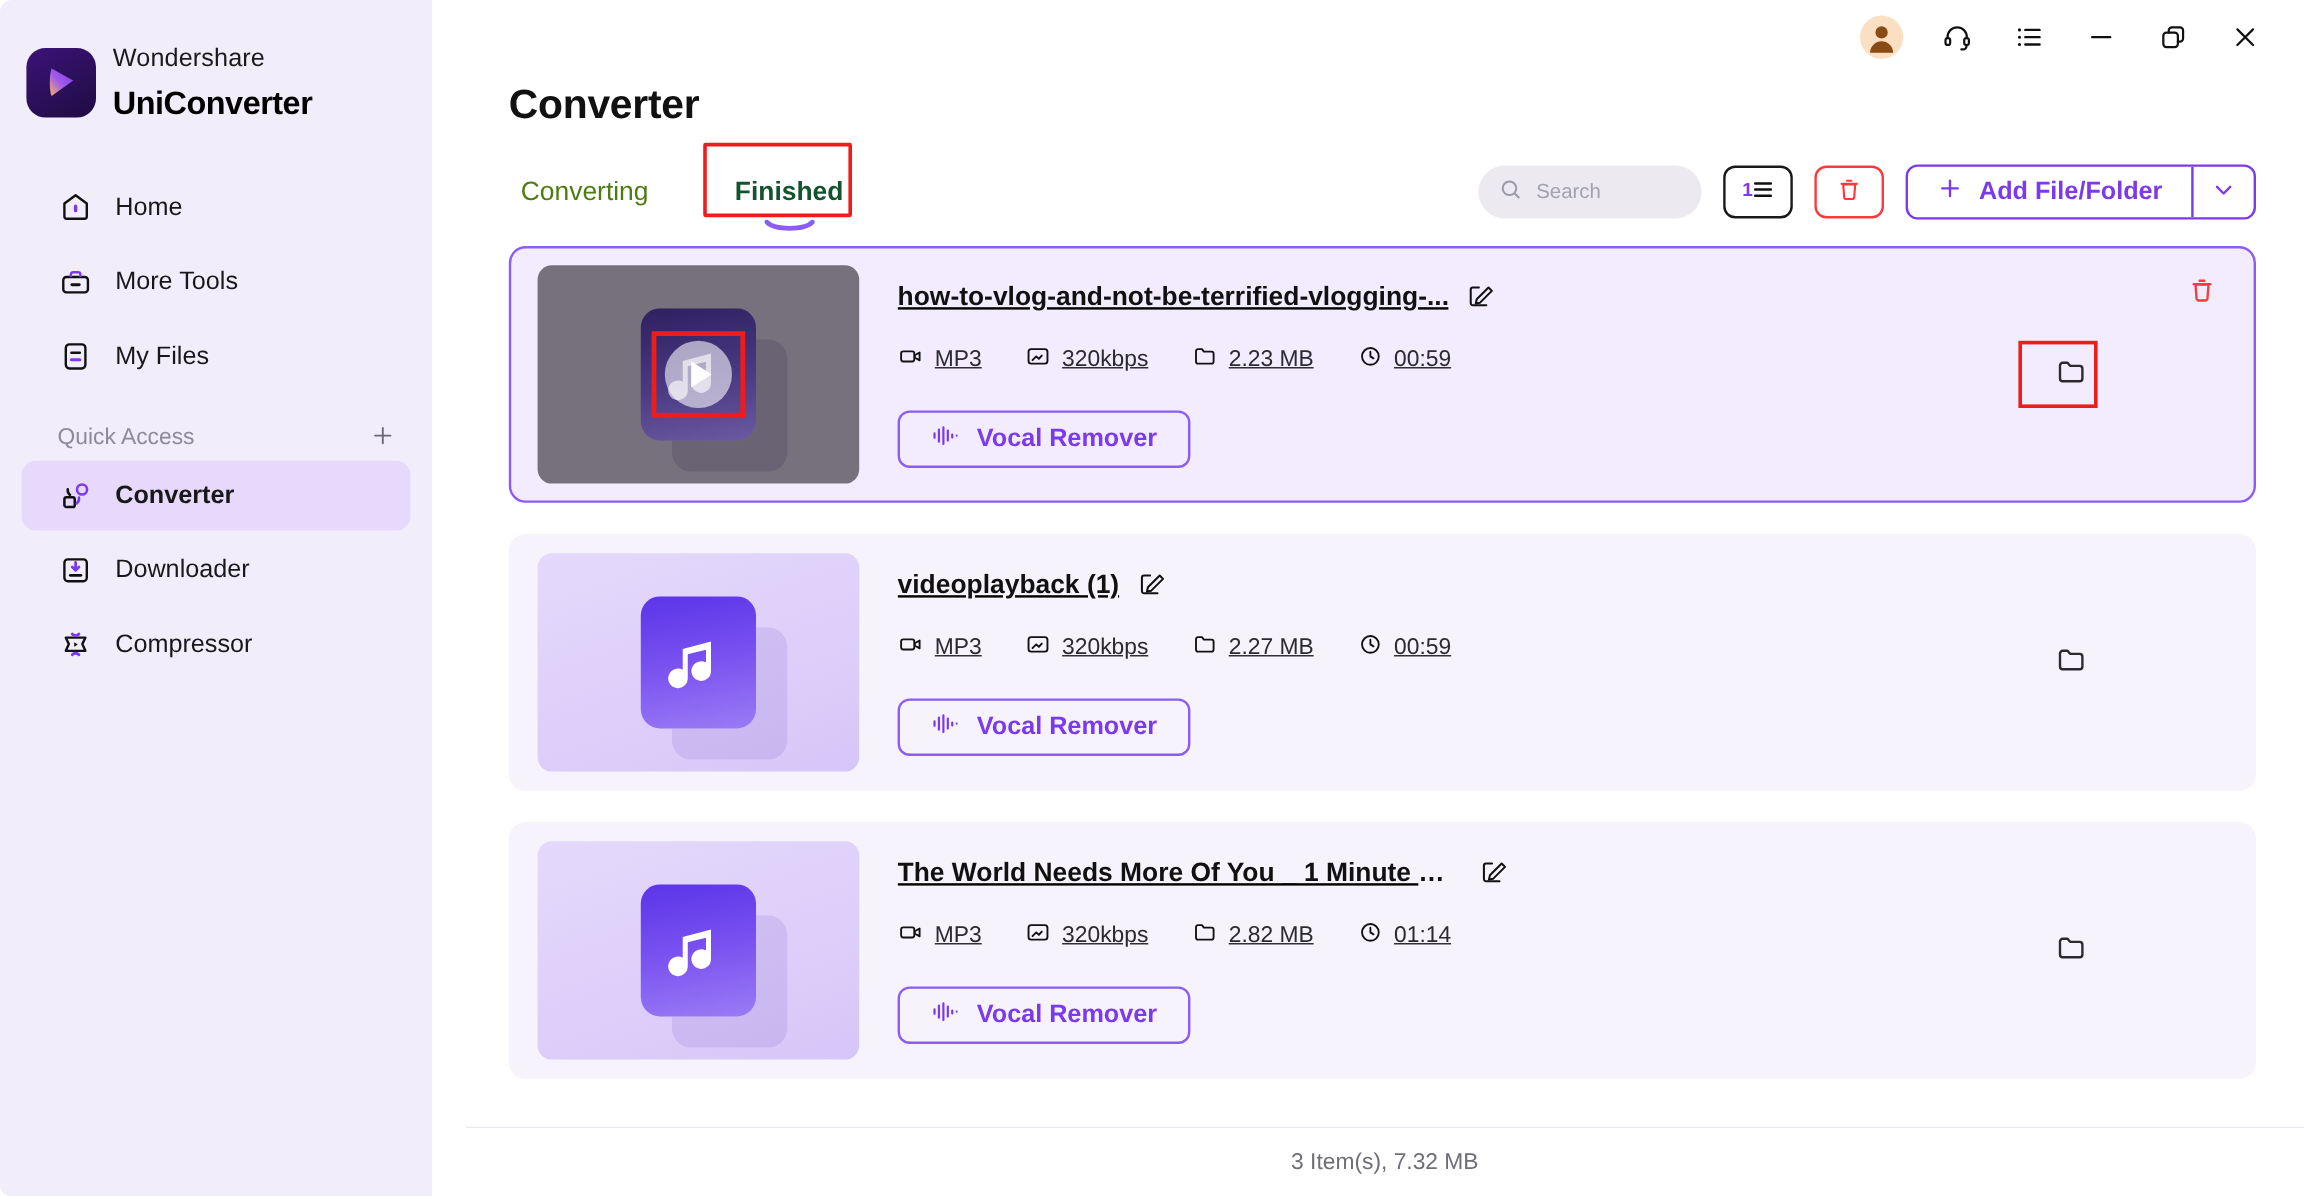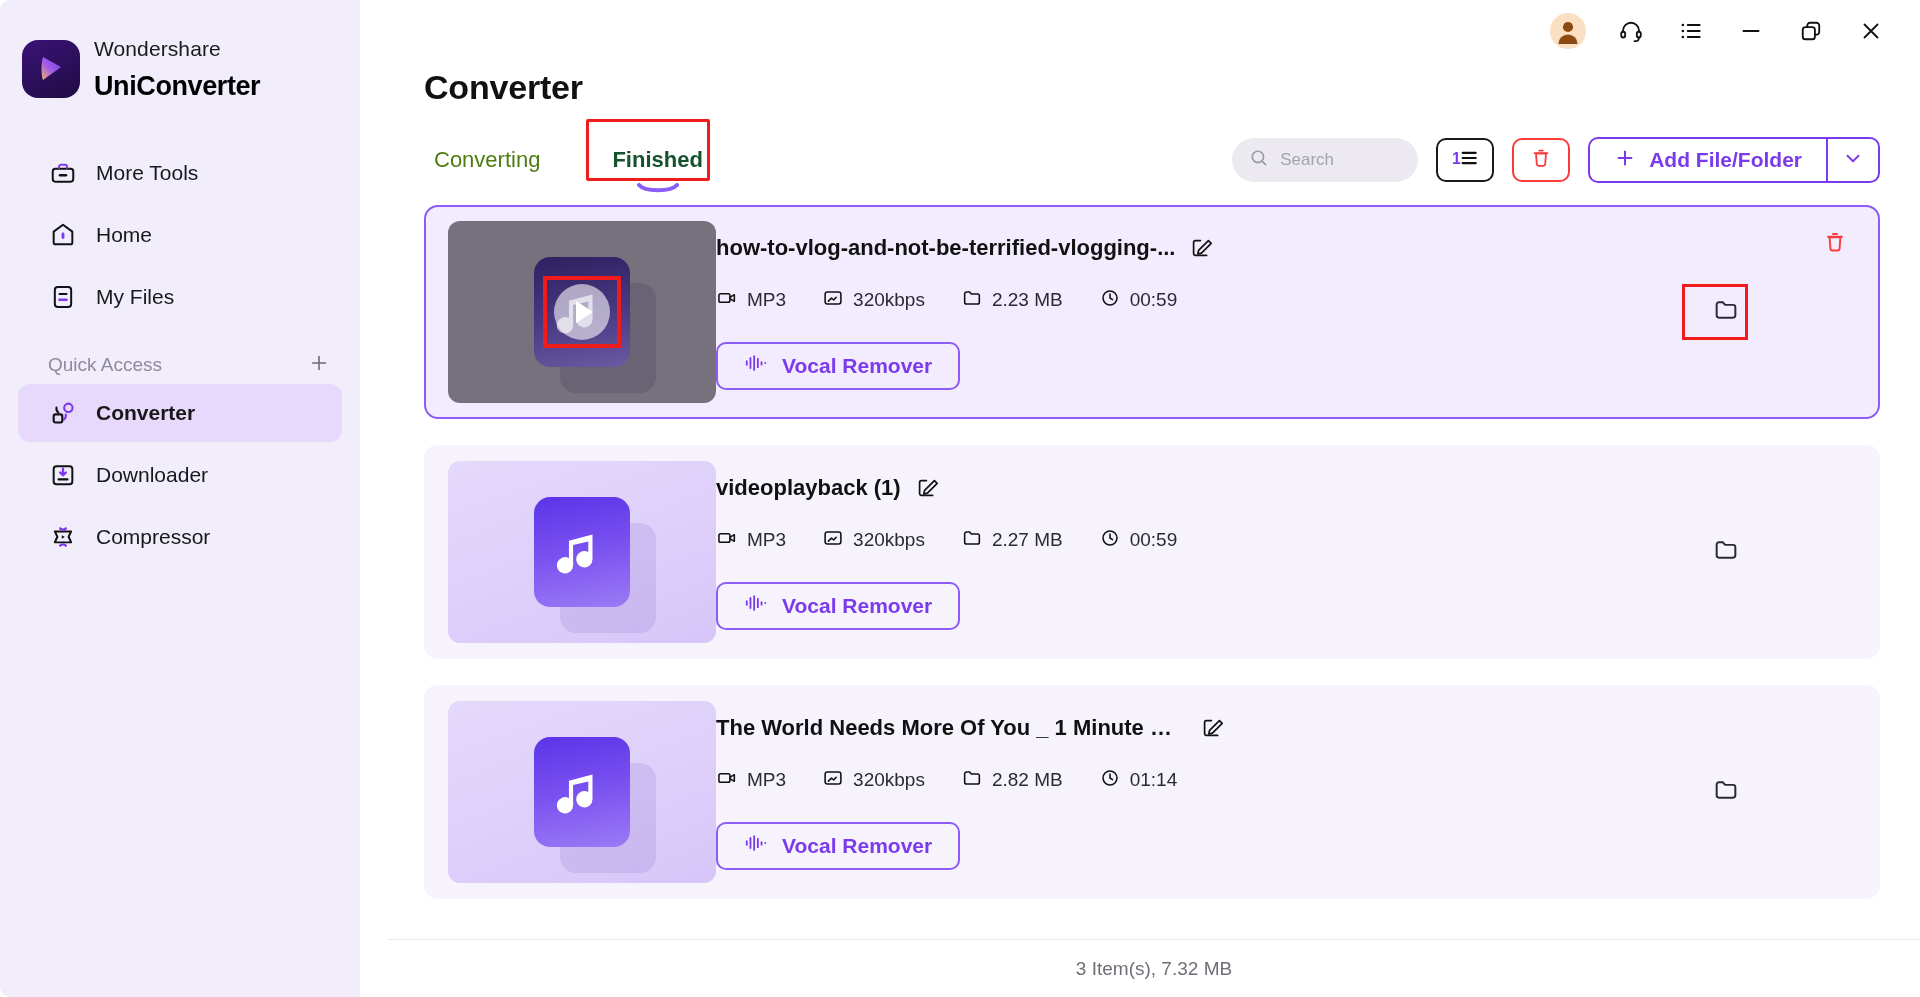--- a/index.html
+++ b/index.html
@@ -259,22 +259,24 @@
     position: absolute;
     border: 4px solid #f01c1c;
     width: 78px; height: 72px;
     left: 50%; top: 50%;
     transform: translate(-50%, -50%);
     pointer-events: none;
   }
 
   .info {
     flex: 1 1 auto;
+    padding-left: 32px;
     min-width: 0;
     align-self: center;
+    text-decoration: underline;
   }
   .fname-row {
     display: flex; align-items: center; gap: 14px;
   }
   .fname {
     font-size: 22px; font-weight: 700; color: #111;
     white-space: nowrap; overflow: hidden; text-overflow: ellipsis;
     max-width: 470px;
   }
   .edit-ico { cursor: pointer; display:flex; flex:0 0 auto; }
@@ -366,36 +368,36 @@
         <div class="l1">Wondershare</div>
         <div class="l2">UniConverter</div>
       </div>
     </div>
 
     <nav class="nav">
 
       <div class="nav-item">
         <span class="ico">
           <svg width="28" height="28" viewBox="0 0 24 24" fill="none" stroke="#111" stroke-width="1.7">
+            <path d="M12 3.2 20 9.1v9.3a1.6 1.6 0 0 1-1.6 1.6H5.6A1.6 1.6 0 0 1 4 18.4V9.1Z" stroke-linejoin="round"></path>
+            <path d="M12 11v3.2" stroke="#7c3aed" stroke-width="2.4" stroke-linecap="round"></path>
+          </svg>
+        </span>
+        <span>Home</span>
+      </div>
+
+      <div class="nav-item">
+        <span class="ico">
+          <svg width="28" height="28" viewBox="0 0 24 24" fill="none" stroke="#111" stroke-width="1.7">
             <rect x="3.2" y="8.4" width="17.6" height="11" rx="2.2"></rect>
             <path d="M8.6 8.4V6.6a1.6 1.6 0 0 1 1.6-1.6h3.6a1.6 1.6 0 0 1 1.6 1.6v1.8" stroke="#7c3aed"></path>
             <path d="M9.4 13.9h5.2" stroke="#111" stroke-width="2.1" stroke-linecap="round"></path>
           </svg>
         </span>
         <span>More Tools</span>
-      </div>
-
-      <div class="nav-item">
-        <span class="ico">
-          <svg width="28" height="28" viewBox="0 0 24 24" fill="none" stroke="#111" stroke-width="1.7">
-            <path d="M12 3.2 20 9.1v9.3a1.6 1.6 0 0 1-1.6 1.6H5.6A1.6 1.6 0 0 1 4 18.4V9.1Z" stroke-linejoin="round"></path>
-            <path d="M12 11v3.2" stroke="#7c3aed" stroke-width="2.4" stroke-linecap="round"></path>
-          </svg>
-        </span>
-        <span>Home</span>
       </div>
 
       <div class="nav-item">
         <span class="ico">
           <svg width="28" height="28" viewBox="0 0 24 24" fill="none" stroke="#111" stroke-width="1.7">
             <rect x="5" y="3.4" width="14" height="17.2" rx="2.6"></rect>
             <path d="M9 9.4h6" stroke="#111" stroke-width="1.8" stroke-linecap="round"></path>
             <path d="M9 14.4h6" stroke="#7c3aed" stroke-width="2.2" stroke-linecap="round"></path>
           </svg>
         </span>

